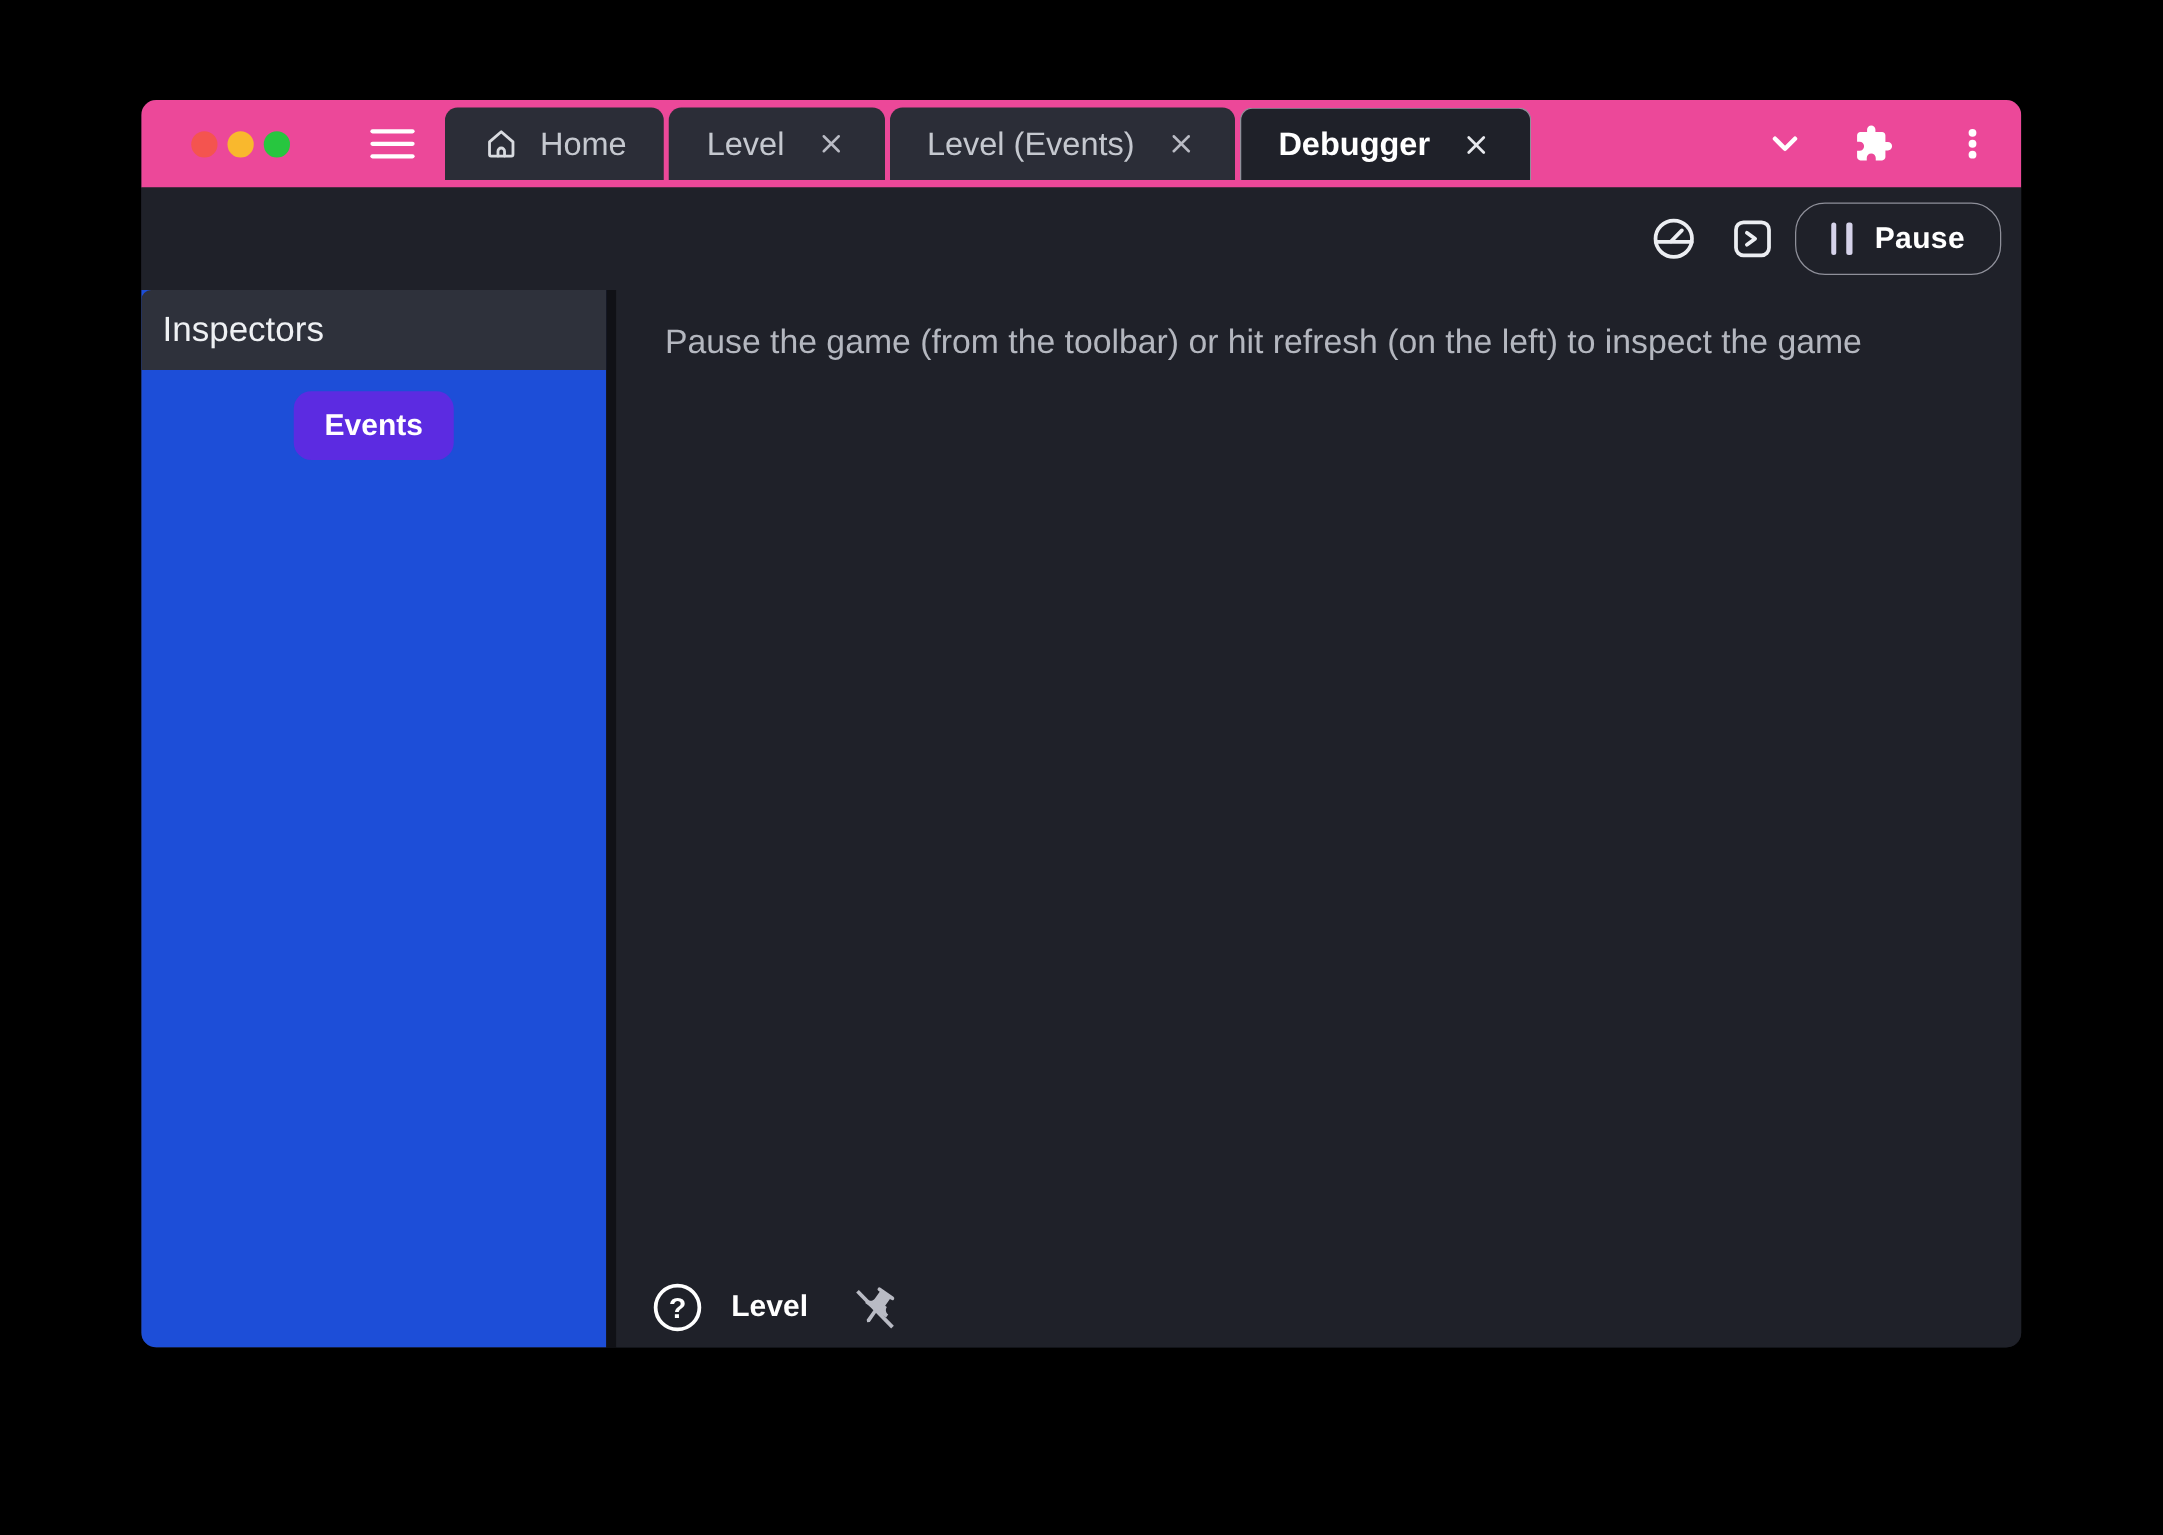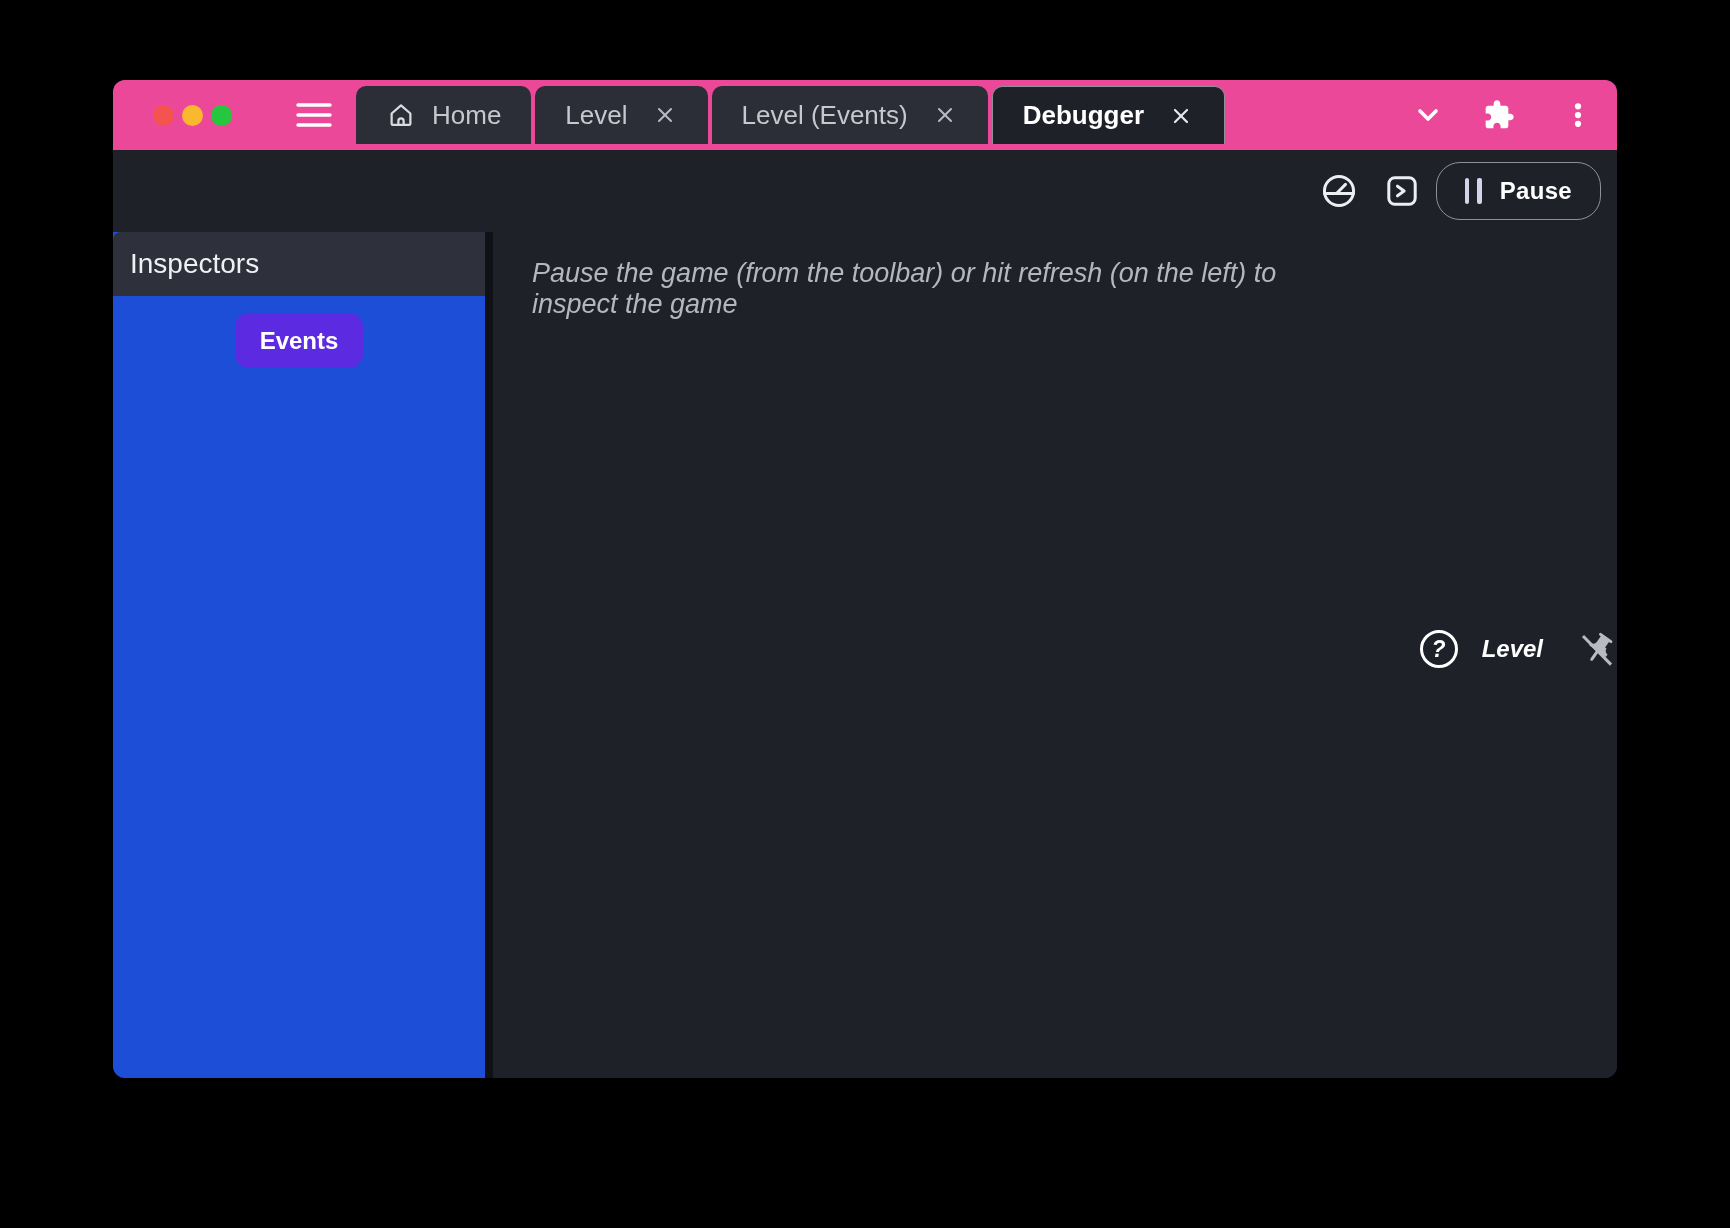--- a/index.html
+++ b/index.html
@@ -80,21 +80,21 @@
   }
   .refresh-btn {
     margin: 17px auto 0 auto; width: 128px; height: 55px;
     background: #5c2be1; border: none; border-radius: 14px;
     color: #ffffff; font-size: 24px; font-weight: 700;
     font-family: "Liberation Sans", "DejaVu Sans", sans-serif;
     display: flex; align-items: center; justify-content: center; cursor: default;
   }
   .vdivider { width: 8px; flex: none; background: #101116; }
 
-  .main { flex: 1; display: flex; flex-direction: row; min-width: 0; background: #1f2129; font-style: italic; }
+  .main { flex: 1; display: flex; flex-direction: column; min-width: 0; background: #1f2129; }
   .message { padding: 26px 30px 0 39px; font-size: 27px; color: #b4b7bf; }
   .main-spacer { flex: 1; }
   .bottom-row { display: flex; align-items: center; padding: 0 0 12px 30px; }
   .help-btn { display: flex; align-items: center; gap: 24px; cursor: default; }
   .help-circle {
     width: 38px; height: 38px; border: 3.5px solid #ffffff; border-radius: 50%;
     display: flex; align-items: center; justify-content: center;
     font-size: 23px; font-weight: 700; color: #ffffff;
   }
   .help-label { font-size: 24px; font-weight: 700; color: #ffffff; }

